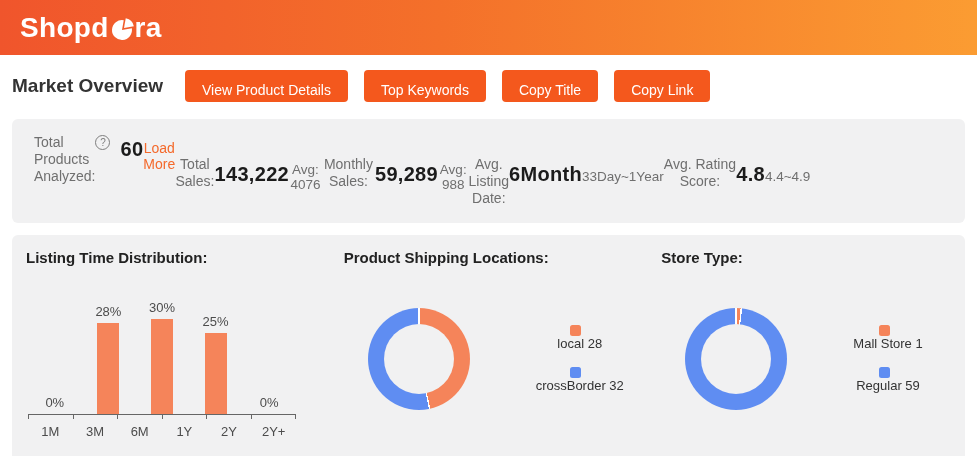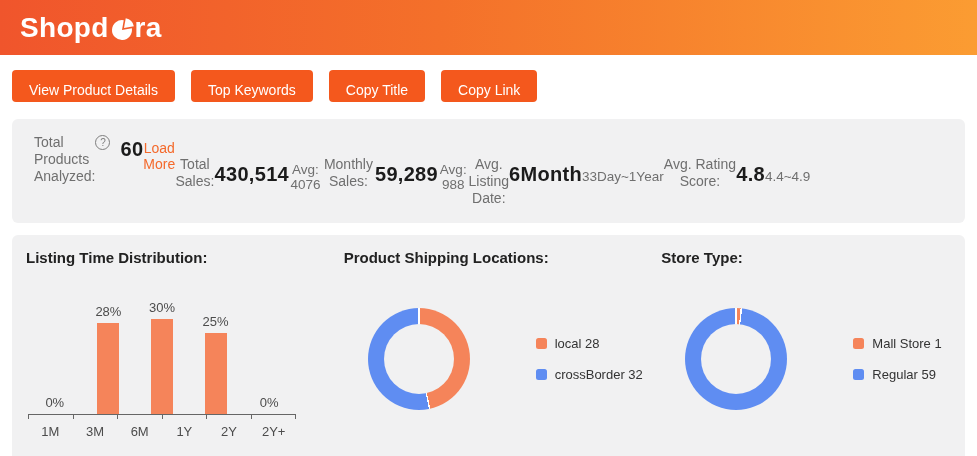--- a/index.html
+++ b/index.html
@@ -65,58 +65,59 @@
   .axis-row { display:flex; height:5px; border-top:1px solid #666; border-right:1px solid #666; }
   .axis-row div { flex:1; border-left:1px solid #666; }
   .xlab-row { display:flex; margin-top:5px; }
   .xlab-row div { flex:1; text-align:center; font-size:13px; color:#4c4c4c; }
 
   
   .pie-wrap { display:flex; align-items:center; margin-top:42px; }
   .donut { width:102px; height:102px; border-radius:50%; position:relative; margin-left:24px; flex:none; }
   .donut-hole { position:absolute; left:16px; top:16px; width:70px; height:70px; border-radius:50%; background:#f1f1f2; }
   .legend { margin-left:66px; display:flex; flex-direction:column; gap:16px; }
-  .legend-item { display:flex; align-items:center; font-size:13px; color:#333; cursor:pointer; white-space:nowrap; }
+  .legend-item { display:flex; align-items:center; font-size:13px; color:#333; cursor:pointer; white-space:nowrap;flex-direction:column; }
   .legend-swatch { width:11px; height:11px; border-radius:2.5px; margin-right:8px; flex:none; }
 </style>
 </head>
 <body>
 
 <div class="header">
   <div class="logo">
     <span>Shopd</span>
     <span>
       <svg width="24" height="26" viewBox="0 0 24 26">
         <path d="M12,14 L21.85,12.26 A10,10 0 1,1 13.74,4.15 Z" fill="#ffffff"></path>
         <path d="M14,12 L23.85,10.26 A10,10 0 0,0 15.74,2.15 Z" fill="#ffffff"></path>
       </svg>
     </span>
     <span>ra</span>
   </div>
 </div>
 
 <div class="toolbar">
+  <h1 class="page-title">Market Overview</h1>
   <button class="btn">View Product Details</button>
   <button class="btn">Top Keywords</button>
   <button class="btn">Copy Title</button>
   <button class="btn">Copy Link</button>
 </div>
 
 <div class="stats-panel">
   <div class="stat-col first">
     <div class="label-row">
       <span class="stat-label">Total Products Analyzed:</span>
       <span class="help-icon">?</span>
     </div>
     <div class="stat-value" style="text-align:center;">60</div>
     <a class="load-more">Load More</a>
   </div>
   <div class="stat-col">
     <div class="stat-label">Total Sales:</div>
-    <div class="stat-value">430,514</div>
+    <div class="stat-value">143,222</div>
     <div class="stat-sub">Avg: 4076</div>
   </div>
   <div class="stat-col">
     <div class="stat-label">Monthly Sales:</div>
     <div class="stat-value">59,289</div>
     <div class="stat-sub">Avg: 988</div>
   </div>
   <div class="stat-col">
     <div class="stat-label">Avg. Listing Date:</div>
     <div class="stat-value">6Month</div>

